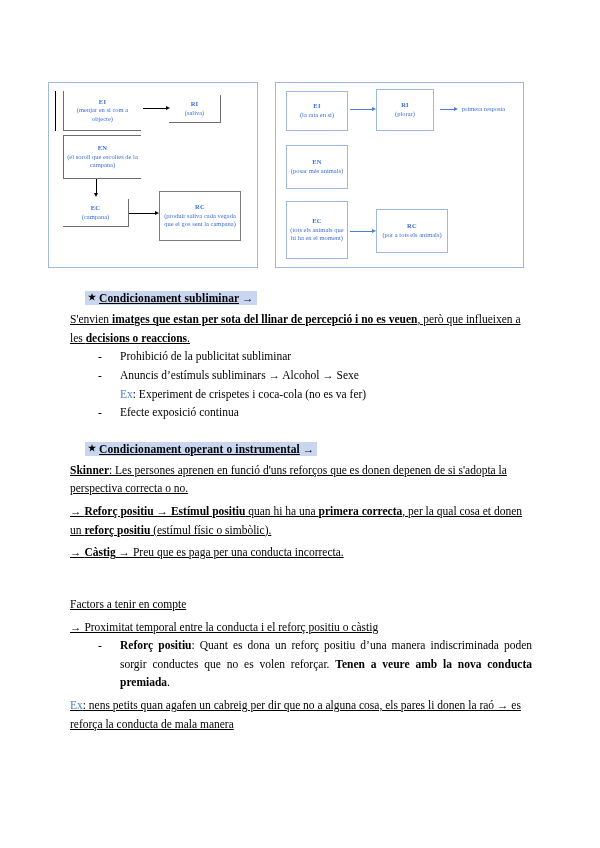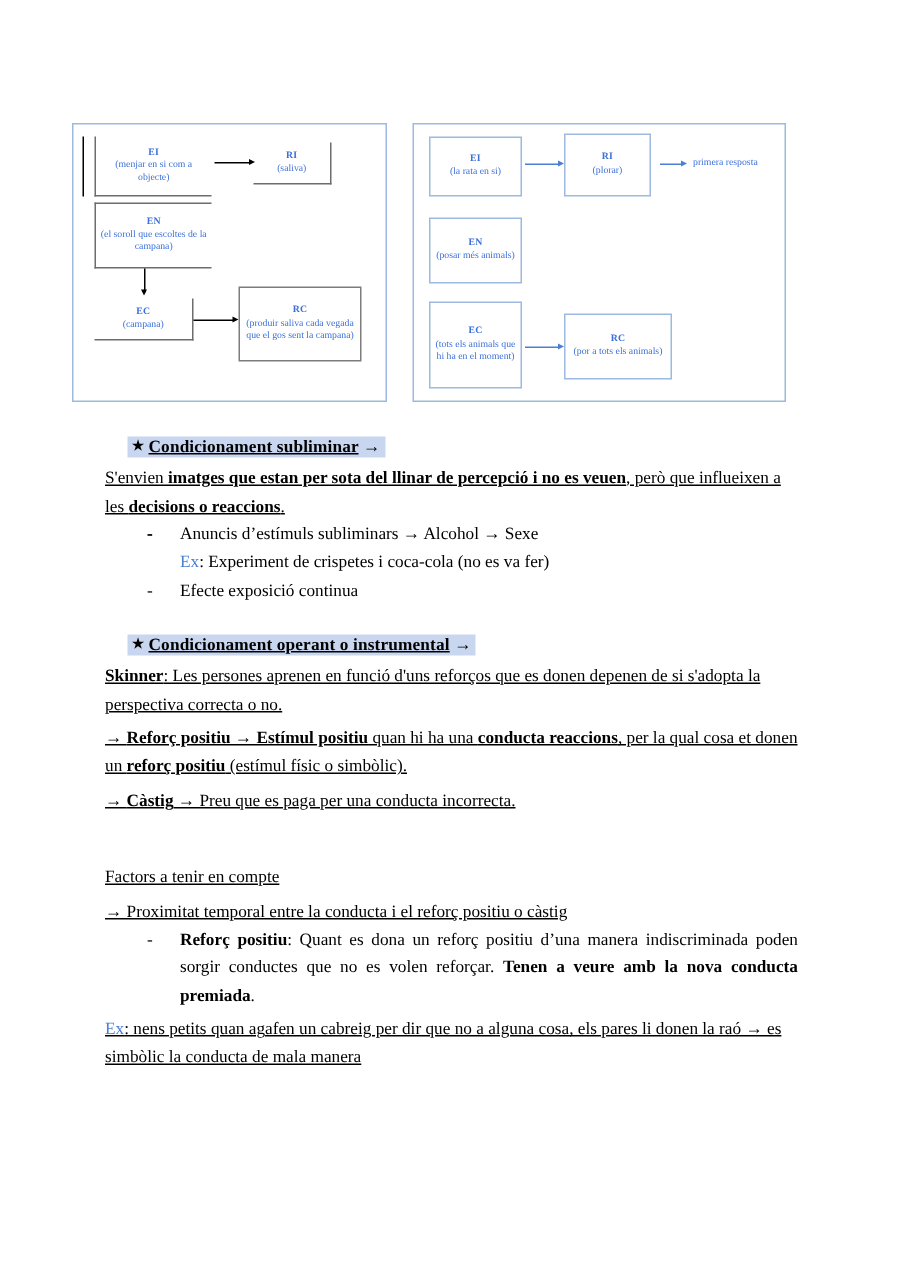--- a/index.html
+++ b/index.html
@@ -233,20 +233,21 @@
     <span class="star">★</span><u>Condicionament subliminar</u> <span>→</span>
   </div>
 
   <p class="para">
     <span>S'envien </span><span class="b">imatges que estan per sota del llinar de percepció i no es veuen</span><span>, però que influeixen a les </span><span class="b">decisions o reaccions</span><span>.</span>
   </p>
 
   <ul class="dash">
     <li>
       <span class="bullet">-</span>
+      <span>Prohibició de la publicitat subliminar</span>
     </li>
     <li>
       <span class="bullet">-</span>
       <span>Anuncis d’estímuls subliminars → Alcohol → Sexe</span>
     </li>
     <li class="nodash">
       <span class="ex">Ex</span><span>: Experiment de crispetes i coca-cola (no es va fer)</span>
     </li>
     <li>
       <span class="bullet">-</span>
@@ -259,21 +260,21 @@
   
   <div class="heading">
     <span class="star">★</span><u>Condicionament operant o instrumental</u> <span>→</span>
   </div>
 
   <p class="para">
     <span class="b">Skinner</span><span>: Les persones aprenen en funció d'uns reforços que es donen depenen de si s'adopta la perspectiva correcta o no.</span>
   </p>
 
   <p class="para">
-    <span>→ </span><span class="b">Reforç positiu → Estímul positiu</span><span> quan hi ha una </span><span class="b">conducta reaccions</span><span>, per la qual cosa et donen un </span><span class="b">reforç positiu</span><span> (estímul físic o simbòlic).</span>
+    <span>→ </span><span class="b">Reforç positiu → Estímul positiu</span><span> quan hi ha una </span><span class="b">primera correcta</span><span>, per la qual cosa et donen un </span><span class="b">reforç positiu</span><span> (estímul físic o simbòlic).</span>
   </p>
 
   <p class="para">
     <span>→ </span><span class="b">Càstig</span><span> → Preu que es paga per una conducta incorrecta.</span>
   </p>
 
   <div class="sec-gap"></div>
 
   
   <p class="para sub-head">Factors a tenir en compte</p>
@@ -281,15 +282,15 @@
   <p class="para">→ Proximitat temporal entre la conducta i el reforç positiu o càstig</p>
 
   <ul class="dash">
     <li class="just">
       <span class="bullet">-</span>
       <span class="b">Reforç positiu</span><span>: Quant es dona un reforç positiu d’una manera indiscriminada poden sorgir conductes que no es volen reforçar. </span><span class="b">Tenen a veure amb la nova conducta premiada</span><span>.</span>
     </li>
   </ul>
 
   <p class="para">
-    <span class="ex">Ex</span><span>: nens petits quan agafen un cabreig per dir que no a alguna cosa, els pares li donen la raó → es simbòlic la conducta de mala manera</span>
+    <span class="ex">Ex</span><span>: nens petits quan agafen un cabreig per dir que no a alguna cosa, els pares li donen la raó → es reforça la conducta de mala manera</span>
   </p>
 </div>
 
 </body></html>

